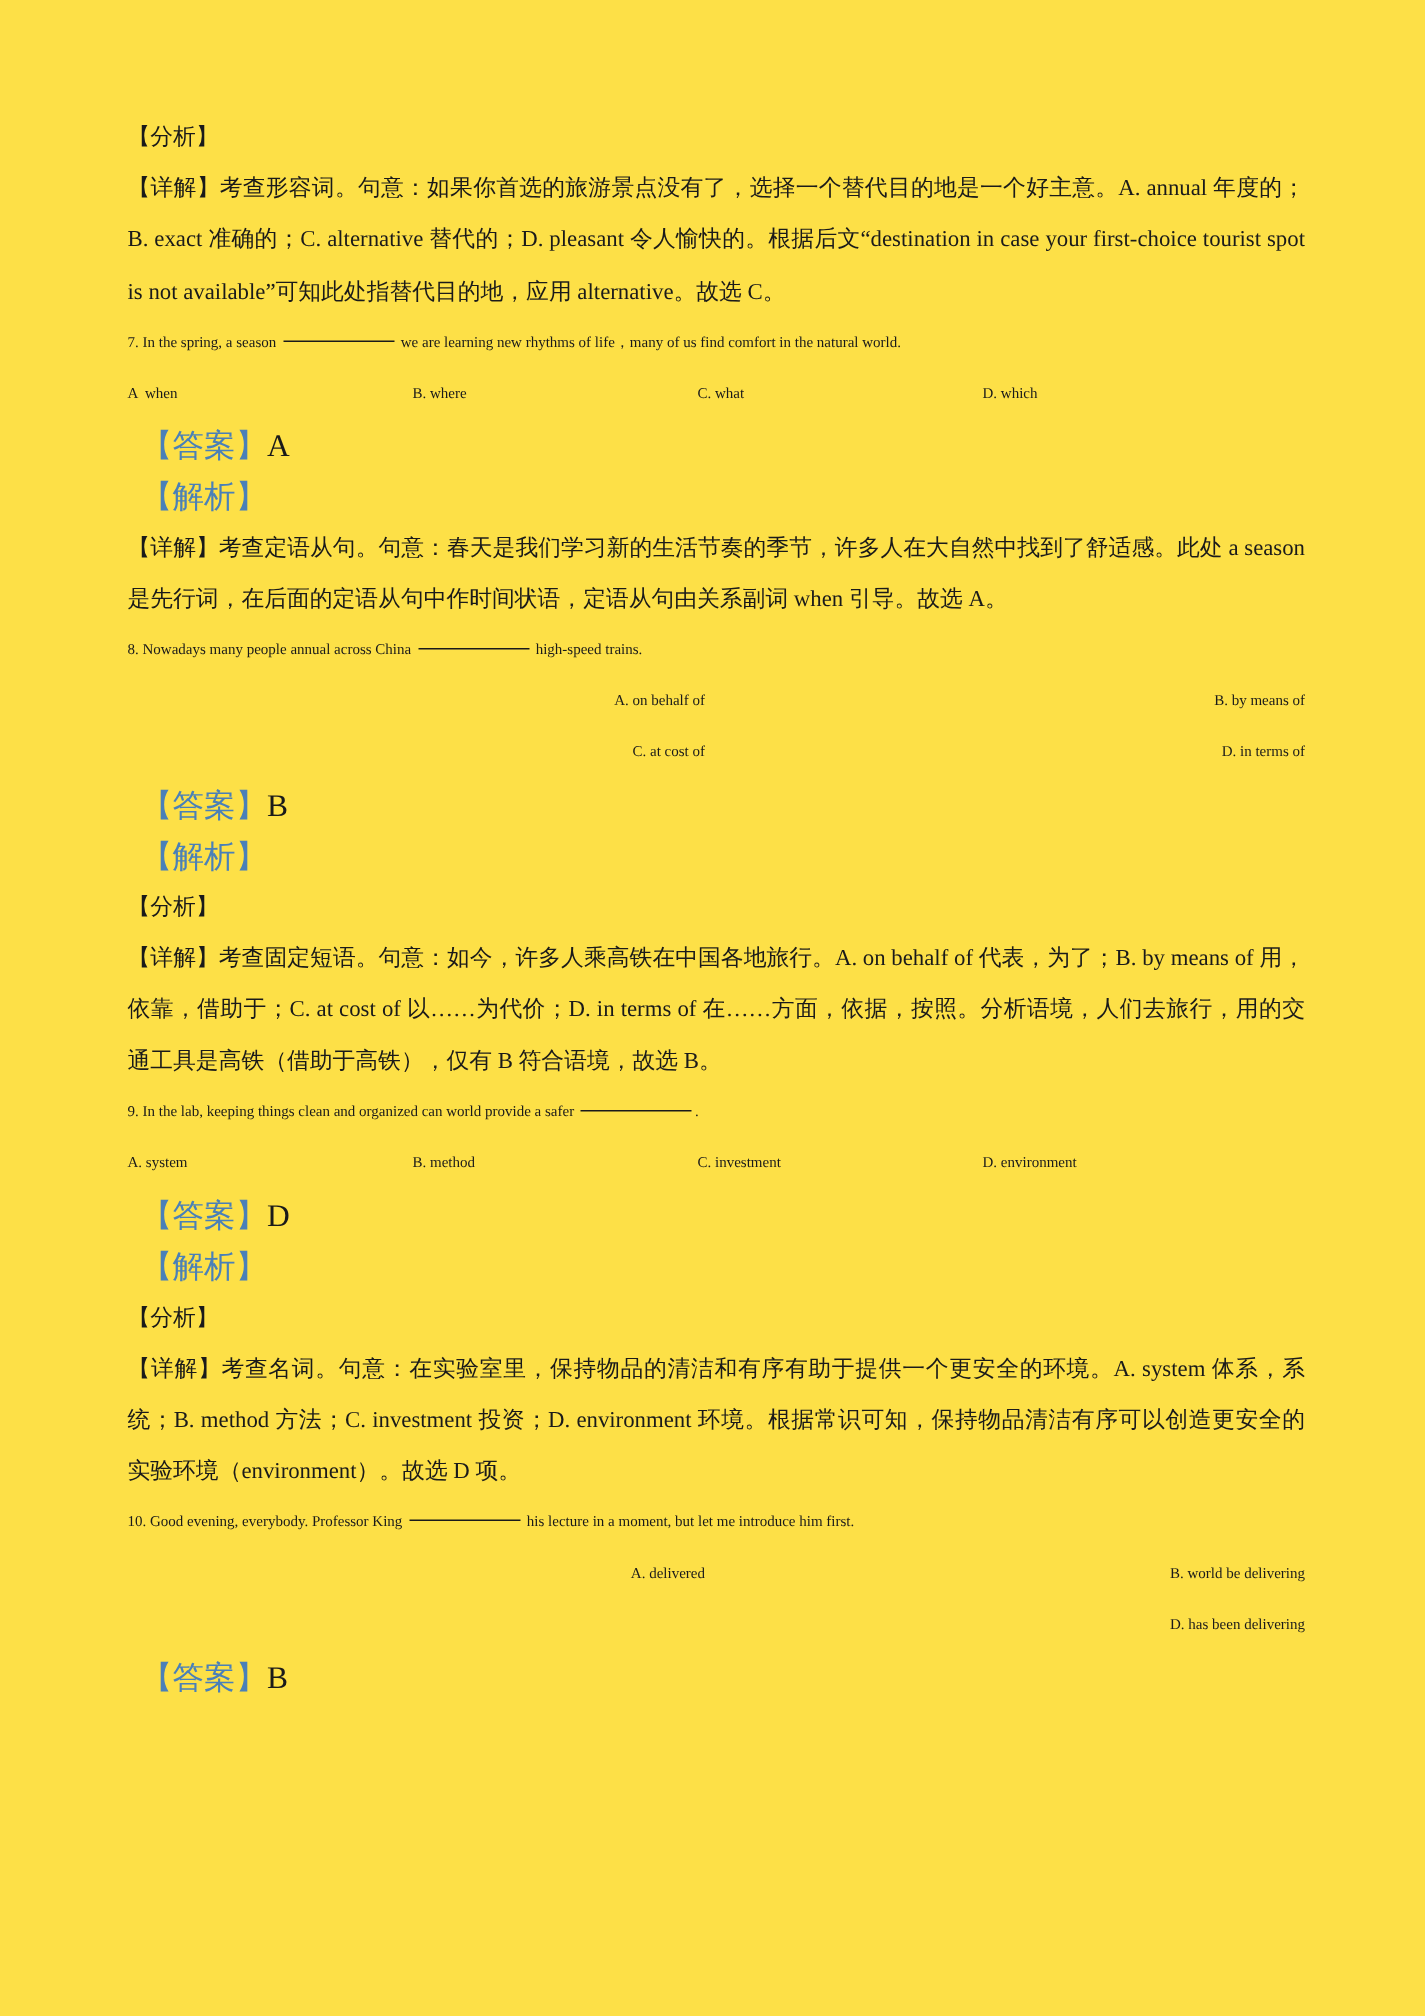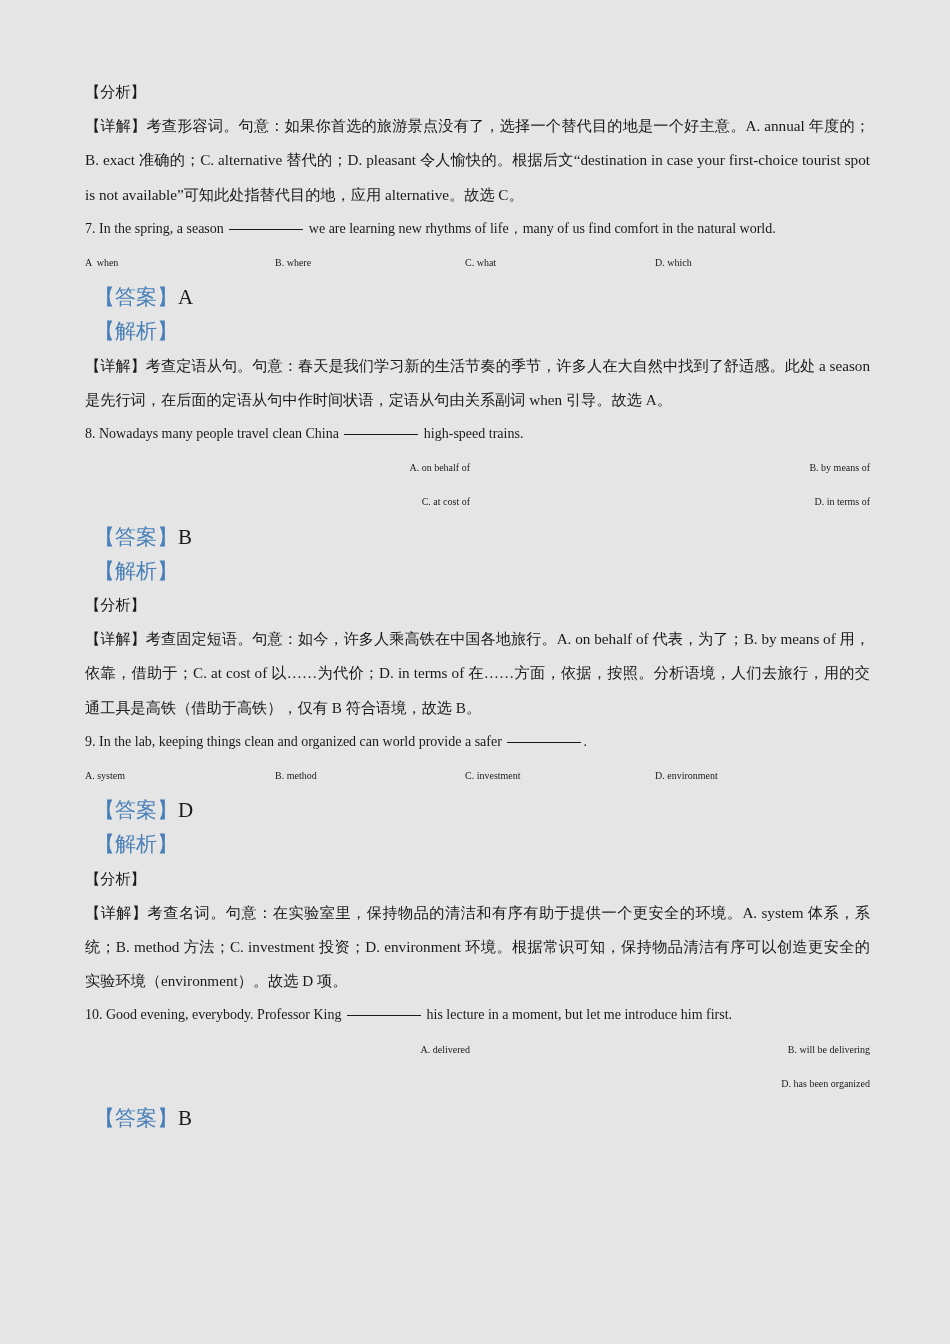--- a/index.html
+++ b/index.html
@@ -11,21 +11,21 @@
     width: 950px;
     height: 1344px;
     font-family: "Liberation Serif", "DejaVu Serif", serif;
     color: #000000;
     overflow: hidden;
   }
   .page {
     position: relative;
     width: 950px;
     height: 1344px;
-    background: #e5e5e5;
+    background: #fde047;
     box-sizing: border-box;
     padding: 75px 82px 0 85px;
   }
   .doc {
     width: 785px;
   }
 
   
   .para {
     font-size: 15.2px;
@@ -52,21 +52,21 @@
   }
   .marker {
     color: #4a80b8;
   }
   .marker-value {
     color: #1a1a1a;
   }
 
   
   .stem {
-    font-size: 14px;
+    font-size: 10px;
     line-height: 34.2px;
     color: #1a1a1a;
     margin: 0;
     text-align: justify;
     word-break: break-word;
   }
   .blank {
     display: inline-block;
     border-bottom: 1px solid #1a1a1a;
     width: 74px;
@@ -130,21 +130,21 @@
     <p class="marker-line">
       <span class="marker">【答案】</span><span class="marker-value">A</span>
     </p>
     <p class="marker-line">
       <span class="marker">【解析】</span>
     </p>
     <p class="para para-indent">【详解】考查定语从句。句意：春天是我们学习新的生活节奏的季节，许多人在大自然中找到了舒适感。此处 a season 是先行词，在后面的定语从句中作时间状语，定语从句由关系副词 when 引导。故选 A。</p>
 
     <p class="stem">
       <span>8.</span>
-      <span>Nowadays many people travel clean China</span>
+      <span>Nowadays many people annual across China</span>
       <span class="blank"></span>
       <span>high-speed trains.</span>
     </p>
     <div class="opts opts-2">
       <div class="opt">A. on behalf of</div>
       <div class="opt">B. by means of</div>
     </div>
     <div class="opts opts-2">
       <div class="opt">C. at cost of</div>
       <div class="opt">D. in terms of</div>
@@ -179,23 +179,23 @@
     <p class="para para-indent">【详解】考查名词。句意：在实验室里，保持物品的清洁和有序有助于提供一个更安全的环境。A. system 体系，系统；B. method 方法；C. investment 投资；D. environment 环境。根据常识可知，保持物品清洁有序可以创造更安全的实验环境（environment）。故选 D 项。</p>
 
     <p class="stem">
       <span>10.</span>
       <span>Good evening, everybody. Professor King</span>
       <span class="blank"></span>
       <span>his lecture in a moment, but let me introduce him first.</span>
     </p>
     <div class="opts opts-2">
       <div class="opt">A. delivered</div>
-      <div class="opt">B. will be delivering</div>
-    </div>
-    <div class="opts opts-2">
-      <div class="opt">D. has been organized</div>
+      <div class="opt">B. world be delivering</div>
+    </div>
+    <div class="opts opts-2">
+      <div class="opt">D. has been delivering</div>
     </div>
     <p class="marker-line">
       <span class="marker">【答案】</span><span class="marker-value">B</span>
     </p>
 
   </div>
 </div>
 
 </body></html>

